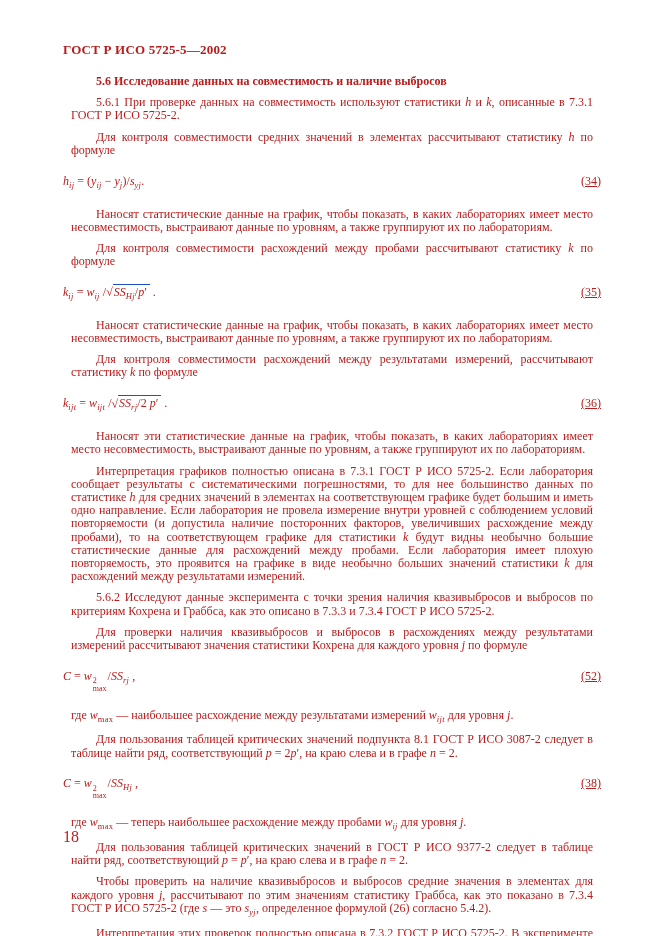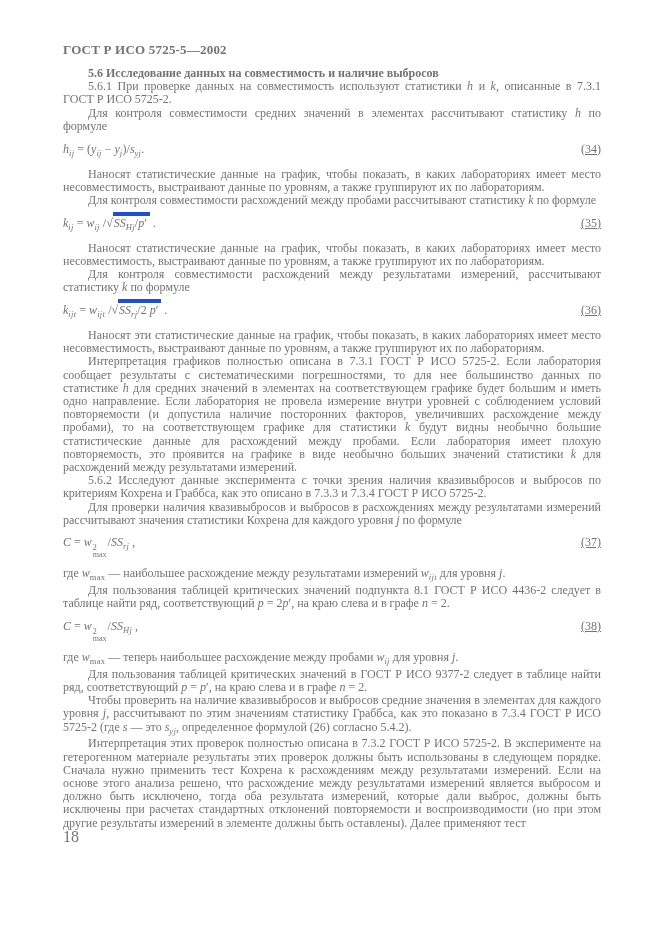--- a/index.html
+++ b/index.html
@@ -1,51 +1,51 @@
 <!DOCTYPE html>
 <html><head>
 <meta charset="utf-8">
 <style>
   html,body{margin:0;padding:0;background:#e8e8e8;}
   .page{
     position:relative;
     width:661px;height:936px;
     background:#ffffff;
     font-family:"Liberation Serif","DejaVu Serif",serif;
-    color:#737373;
+    color:#b91c1c;
     overflow:hidden;
     margin:0 auto;
   }
   .doc-header{
     position:absolute;left:63px;top:42px;
     font-size:13px;font-weight:700;letter-spacing:.2px;
     white-space:nowrap;
   }
   .doc-content{
     position:absolute;left:63px;top:67px;width:538px;
     font-size:12px;line-height:13.2px;text-align:justify;
   }
-  .para{margin:0;text-indent:25px;}
+  .para{margin:8px;text-indent:25px;}
   .para.noind{text-indent:0;}
   .para.head{font-weight:700;}
   .formula{
     position:relative;display:block;
     padding:8.5px 0;text-indent:0;line-height:14px;
   }
   .f-num{position:absolute;right:0;top:8.5px;text-decoration:underline;}
   .it{font-style:italic;}
   .bold{font-weight:700;}
   .sb{font-size:8.5px;vertical-align:-2.5px;letter-spacing:.3px;}
   .supsub{
     display:inline-flex;flex-direction:column;align-items:flex-start;
     font-size:8px;line-height:7.5px;vertical-align:-3.5px;
     margin:0 1px;font-style:normal;
   }
   .rad{display:inline-block;position:relative;top:0.5px;}
-  .rootbar{border-top:4px solid #1d4ed8;padding:0 3px 0 1px;}
+  .rootbar{border-top:1px solid #1d4ed8;padding:0 3px 0 1px;}
   .pagenum{position:absolute;left:63px;top:828px;font-size:16px;}
 </style>
 </head>
 <body>
 
 <div class="page">
   <div class="doc-header">ГОСТ Р ИСО 5725-5—2002</div>
 
   <div class="doc-content" id="doc-content">
       <p class="para head"><span class="bold">5.6 Исследование данных на совместимость и наличие выбросов</span></p>
@@ -58,23 +58,23 @@
       <p class="para"><span>Наносят статистические данные на график, чтобы показать, в каких лабораториях имеет место несовместимость, выстраивают данные по уровням, а также группируют их по лабораториям.</span></p>
       <p class="para"><span>Для контроля совместимости расхождений между результатами измерений, рассчитывают статистику </span><span class="it">k</span><span> по формуле</span></p>
       <div class="formula"><span><span class="it">k</span><span class="it sb">ijt</span><span> = </span><span class="it">w</span><span class="it sb">ijt</span><span> /</span><span><span class="rad">√</span><span class="rootbar"><span class="it">SS</span><span class="it sb">rj</span><span>/2 </span><span class="it">p</span><span>′</span></span></span><span> .</span></span><span class="f-num">(36)</span></div>
       <p class="para"><span>Наносят эти статистические данные на график, чтобы показать, в каких лабораториях имеет место несовместимость, выстраивают данные по уровням, а также группируют их по лабораториям.</span></p>
       <p class="para"><span>Интерпретация графиков полностью описана в 7.3.1 ГОСТ Р ИСО 5725-2. Если лаборатория сообщает результаты с систематическими погрешностями, то для нее большинство данных по статистике </span><span class="it">h</span><span> для средних значений в элементах на соответствующем графике будет большим и иметь одно направление. Если лаборатория не провела измерение внутри уровней с соблюдением условий повторяемости (и допустила наличие посторонних факторов, увеличивших расхождение между пробами), то на соответствующем графике для статистики </span><span class="it">k</span><span> будут видны необычно большие статистические данные для расхождений между пробами. Если лаборатория имеет плохую повторяемость, это проявится на графике в виде необычно больших значений статистики </span><span class="it">k</span><span> для расхождений между результатами измерений.</span></p>
       <p class="para"><span>5.6.2 Исследуют данные эксперимента с точки зрения наличия квазивыбросов и выбросов по критериям Кохрена и Граббса, как это описано в 7.3.3 и 7.3.4 ГОСТ Р ИСО 5725-2.</span></p>
       <p class="para"><span>Для проверки наличия квазивыбросов и выбросов в расхождениях между результатами измерений рассчитывают значения статистики Кохрена для каждого уровня </span><span class="it">j</span><span> по формуле</span></p>
       <div class="formula"><span><span class="it">C</span><span> = </span><span class="it">w</span><span class="supsub">
             <span>2</span>
             <span>max</span>
-          </span><span>/</span><span class="it">SS</span><span class="it sb">rj</span><span> ,</span></span><span class="f-num">(37)</span></div>
+          </span><span>/</span><span class="it">SS</span><span class="it sb">rj</span><span> ,</span></span><span class="f-num">(52)</span></div>
       <p class="para noind"><span>где </span><span class="it">w</span><span class="sb">max</span><span> — наибольшее расхождение между результатами измерений </span><span class="it">w</span><span class="it sb">ijt</span><span> для уровня </span><span class="it">j</span><span>.</span></p>
-      <p class="para"><span>Для пользования таблицей критических значений подпункта 8.1 ГОСТ Р ИСО 4436-2 следует в таблице найти ряд, соответствующий </span><span class="it">p</span><span> = 2</span><span class="it">p</span><span>′, на краю слева и в графе </span><span class="it">n</span><span> = 2.</span></p>
+      <p class="para"><span>Для пользования таблицей критических значений подпункта 8.1 ГОСТ Р ИСО 3087-2 следует в таблице найти ряд, соответствующий </span><span class="it">p</span><span> = 2</span><span class="it">p</span><span>′, на краю слева и в графе </span><span class="it">n</span><span> = 2.</span></p>
       <div class="formula"><span><span class="it">C</span><span> = </span><span class="it">w</span><span class="supsub">
             <span>2</span>
             <span>max</span>
           </span><span>/</span><span class="it">SS</span><span class="it sb">Hj</span><span> ,</span></span><span class="f-num">(38)</span></div>
       <p class="para noind"><span>где </span><span class="it">w</span><span class="sb">max</span><span> — теперь наибольшее расхождение между пробами </span><span class="it">w</span><span class="it sb">ij</span><span> для уровня </span><span class="it">j</span><span>.</span></p>
       <p class="para"><span>Для пользования таблицей критических значений в ГОСТ Р ИСО 9377-2 следует в таблице найти ряд, соответствующий </span><span class="it">p</span><span> = </span><span class="it">p</span><span>′, на краю слева и в графе </span><span class="it">n</span><span> = 2.</span></p>
       <p class="para"><span>Чтобы проверить на наличие квазивыбросов и выбросов средние значения в элементах для каждого уровня </span><span class="it">j</span><span>, рассчитывают по этим значениям статистику Граббса, как это показано в 7.3.4 ГОСТ Р ИСО 5725-2 (где </span><span class="it">s</span><span> — это </span><span class="it">s</span><span class="it sb">yj</span><span>, определенное формулой (26) согласно 5.4.2).</span></p>
       <p class="para"><span>Интерпретация этих проверок полностью описана в 7.3.2 ГОСТ Р ИСО 5725-2. В эксперименте на гетерогенном материале результаты этих проверок должны быть использованы в следующем порядке. Сначала нужно применить тест Кохрена к расхождениям между результатами измерений. Если на основе этого анализа решено, что расхождение между результатами измерений является выбросом и должно быть исключено, тогда оба результата измерений, которые дали выброс, должны быть исключены при расчетах стандартных отклонений повторяемости и воспроизводимости (но при этом другие результаты измерений в элементе должны быть оставлены). Далее применяют тест</span></p>
     </div>
 

